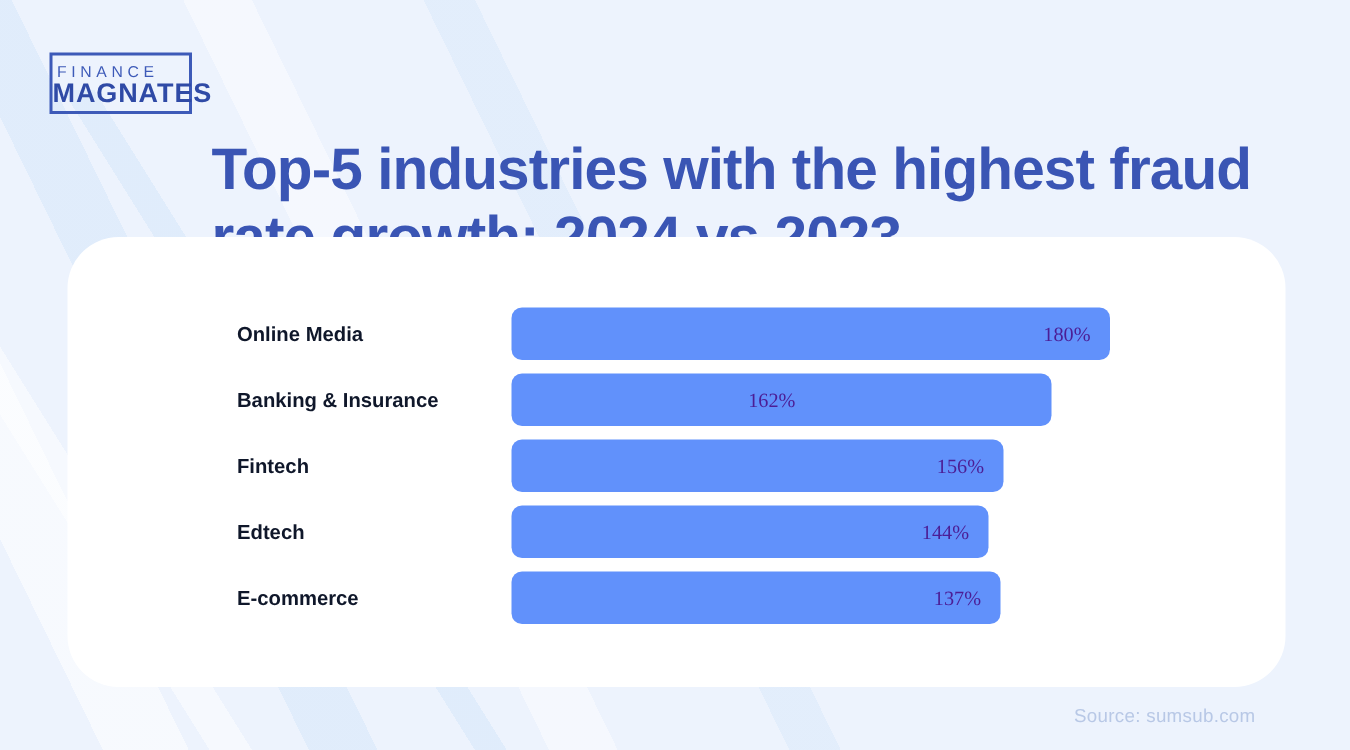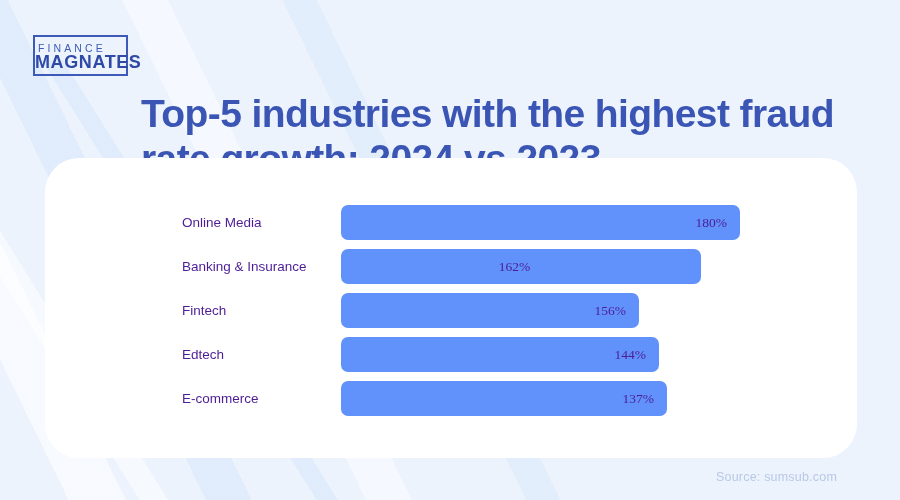--- a/index.html
+++ b/index.html
@@ -110,25 +110,24 @@
     position: absolute;
     left: 0;
     height: 35px;
   }
   .row-label {
     position: absolute;
     left: 113px;
     top: 0;
     height: 35px;
     line-height: 35px;
-    color: #4c1d95;
+    color: #0f172a;
     font-size: 13.5px;
-    font-weight: 400;
+    font-weight: 700;
     white-space: nowrap;
-    margin-left: 24px;
   }
   .bar {
     position: absolute;
     left: 296px;
     top: 0;
     height: 35px;
     background: #6191fb;
     border-radius: 7px;
     box-sizing: border-box;
     display: flex;
@@ -179,21 +178,21 @@
           </div>
         </div>
         <div class="row" style="top: 91px; width: 812px;">
           <div class="row-label">Banking &amp; Insurance</div>
           <div class="bar" style="width: 360px; background: rgb(97, 145, 251); justify-content: center;">
             <span class="bar-value">162%</span>
           </div>
         </div>
         <div class="row" style="top: 135px; width: 812px;">
           <div class="row-label">Fintech</div>
-          <div class="bar" style="width: 298px; background: rgb(97, 145, 251);">
+          <div class="bar" style="width: 328px; background: rgb(97, 145, 251);">
             <span class="bar-value">156%</span>
           </div>
         </div>
         <div class="row" style="top: 179px; width: 812px;">
           <div class="row-label">Edtech</div>
           <div class="bar" style="width: 318px; background: rgb(97, 145, 251);">
             <span class="bar-value">144%</span>
           </div>
         </div>
         <div class="row" style="top: 223px; width: 812px;">

